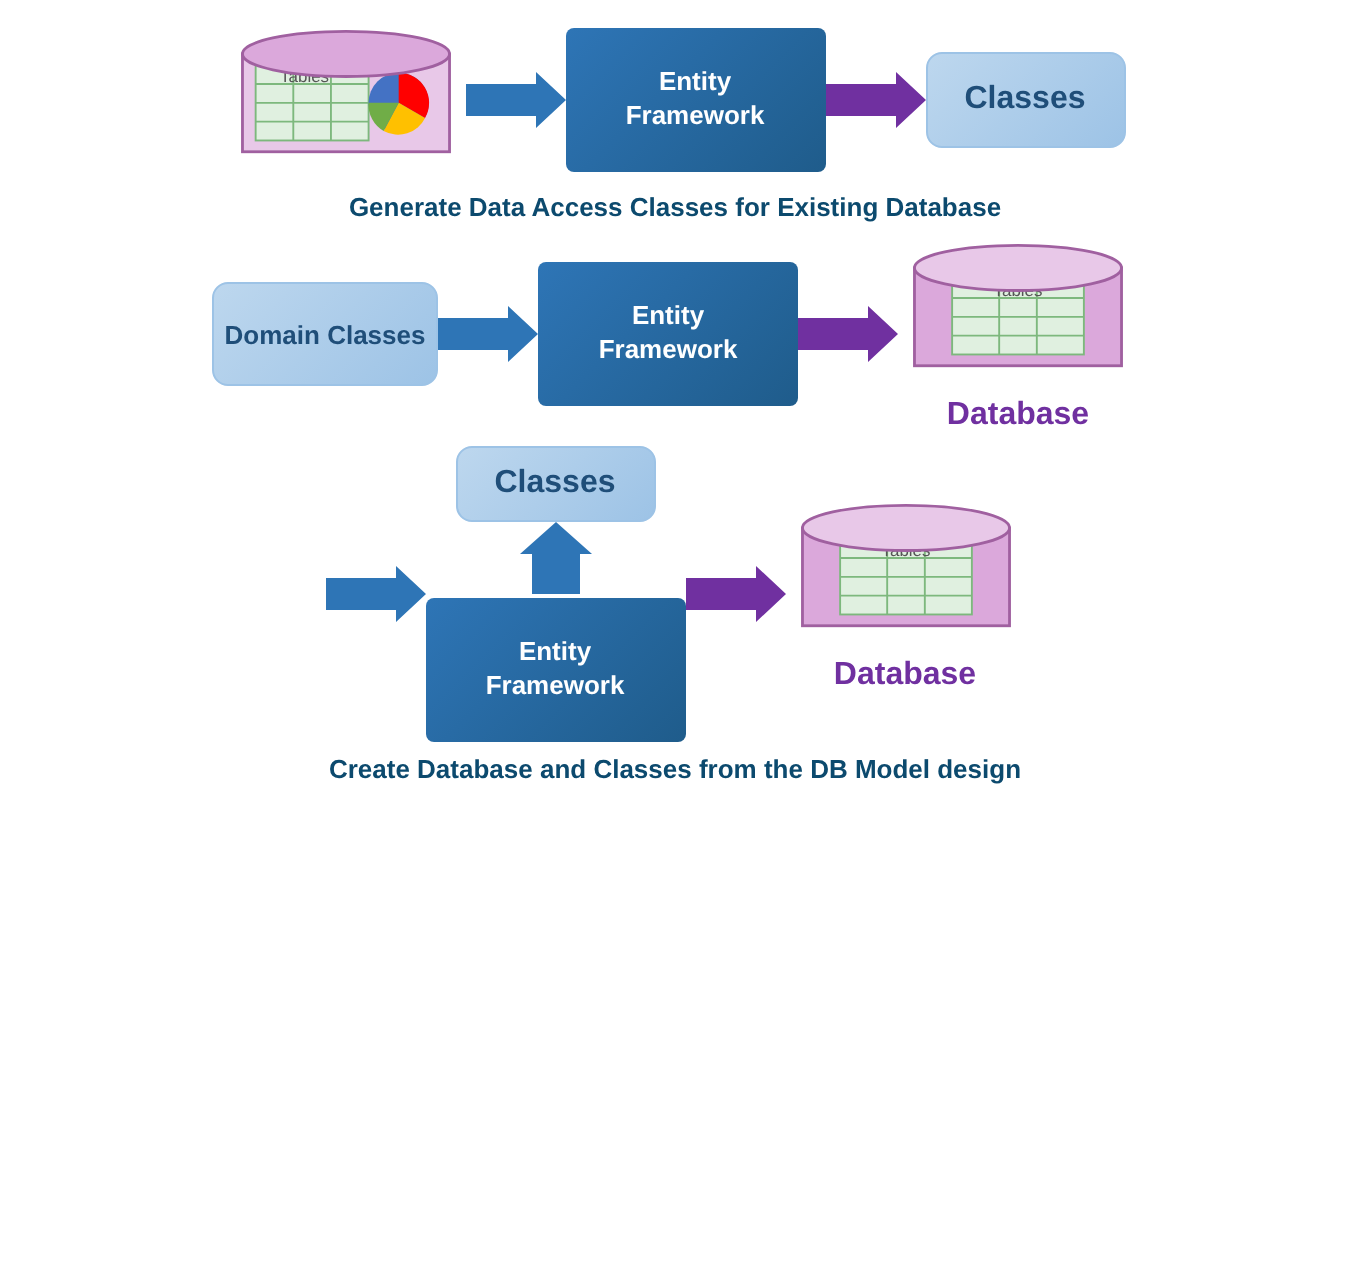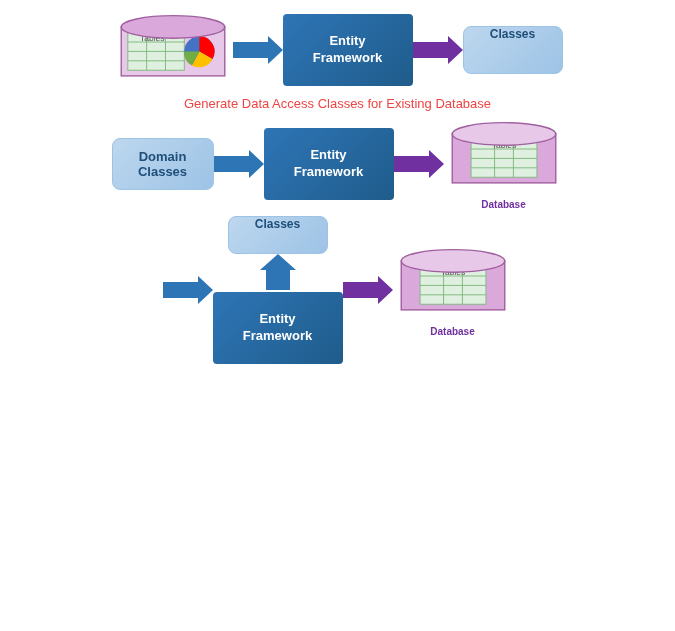--- a/index.html
+++ b/index.html
@@ -50,39 +50,40 @@
       line-height: 1.3;
     }
 
     
     .blue-box {
       background: linear-gradient(135deg, #BDD7EE, #9DC3E6);
       color: #1F4E79;
       font-size: 13px;
       font-weight: bold;
       text-align: center;
-      width: 102px;
+      width: 113px;
       height: 52px;
       display: flex;
       align-items: center;
       justify-content: center;
       border-radius: 8px;
       border: 1px solid #9DC3E6;
     }
 
     
     .classes-box {
       background: linear-gradient(135deg, #BDD7EE, #9DC3E6);
       color: #1F4E79;
-      font-size: 12px;
+      font-size: 16px;
       font-weight: bold;
       text-align: center;
       width: 100px;
       height: 48px;
       display: flex;
+      align-items: center;
       justify-content: center;
       border-radius: 8px;
       border: 1px solid #9DC3E6;
     }
 
     
     .arrow-right {
       width: 50px;
       height: 36px;
       position: relative;
@@ -90,43 +91,43 @@
     }
 
     .arrow-right svg {
       width: 50px;
       height: 36px;
     }
 
     
     .caption {
       font-size: 13px;
-      font-weight: normal;
-      color: #ef4444;
+      font-weight: bold;
+      color: #0c4a6e;
       margin-top: 6px;
       text-align: center;
     }
 
     
     .db-cylinder {
       width: 120px;
       height: 80px;
       position: relative;
       display: flex;
       flex-direction: column;
       align-items: center;
     }
 
     .db-cylinder svg {
       width: 120px;
       height: 85px;
     }
 
     .db-label {
-      font-size: 10px;
+      font-size: 16px;
       color: #7030A0;
       font-weight: bold;
       text-align: center;
       margin-top: 2px;
     }
 
     
     .row3-flow {
       display: flex;
       align-items: center;
@@ -286,15 +287,16 @@
             <line x1="25" y1="54" x2="95" y2="54" stroke="#7DB87D" stroke-width="1"></line>
             <line x1="50" y1="24" x2="50" y2="64" stroke="#7DB87D" stroke-width="1"></line>
             <line x1="70" y1="24" x2="70" y2="64" stroke="#7DB87D" stroke-width="1"></line>
             <text x="60" y="33" font-size="9" fill="#555" text-anchor="middle">Tables</text>
             <ellipse cx="60" cy="18" rx="55" ry="12" fill="#E8C8E8" stroke="#A060A0" stroke-width="1.5"></ellipse>
           </svg>
         </div>
         <div class="db-label">Database</div>
       </div>
     </div>
+    <div class="caption">Create Database  and  Classes from the DB Model design</div>
   </div>
 
 </div>
 
 </body></html>

